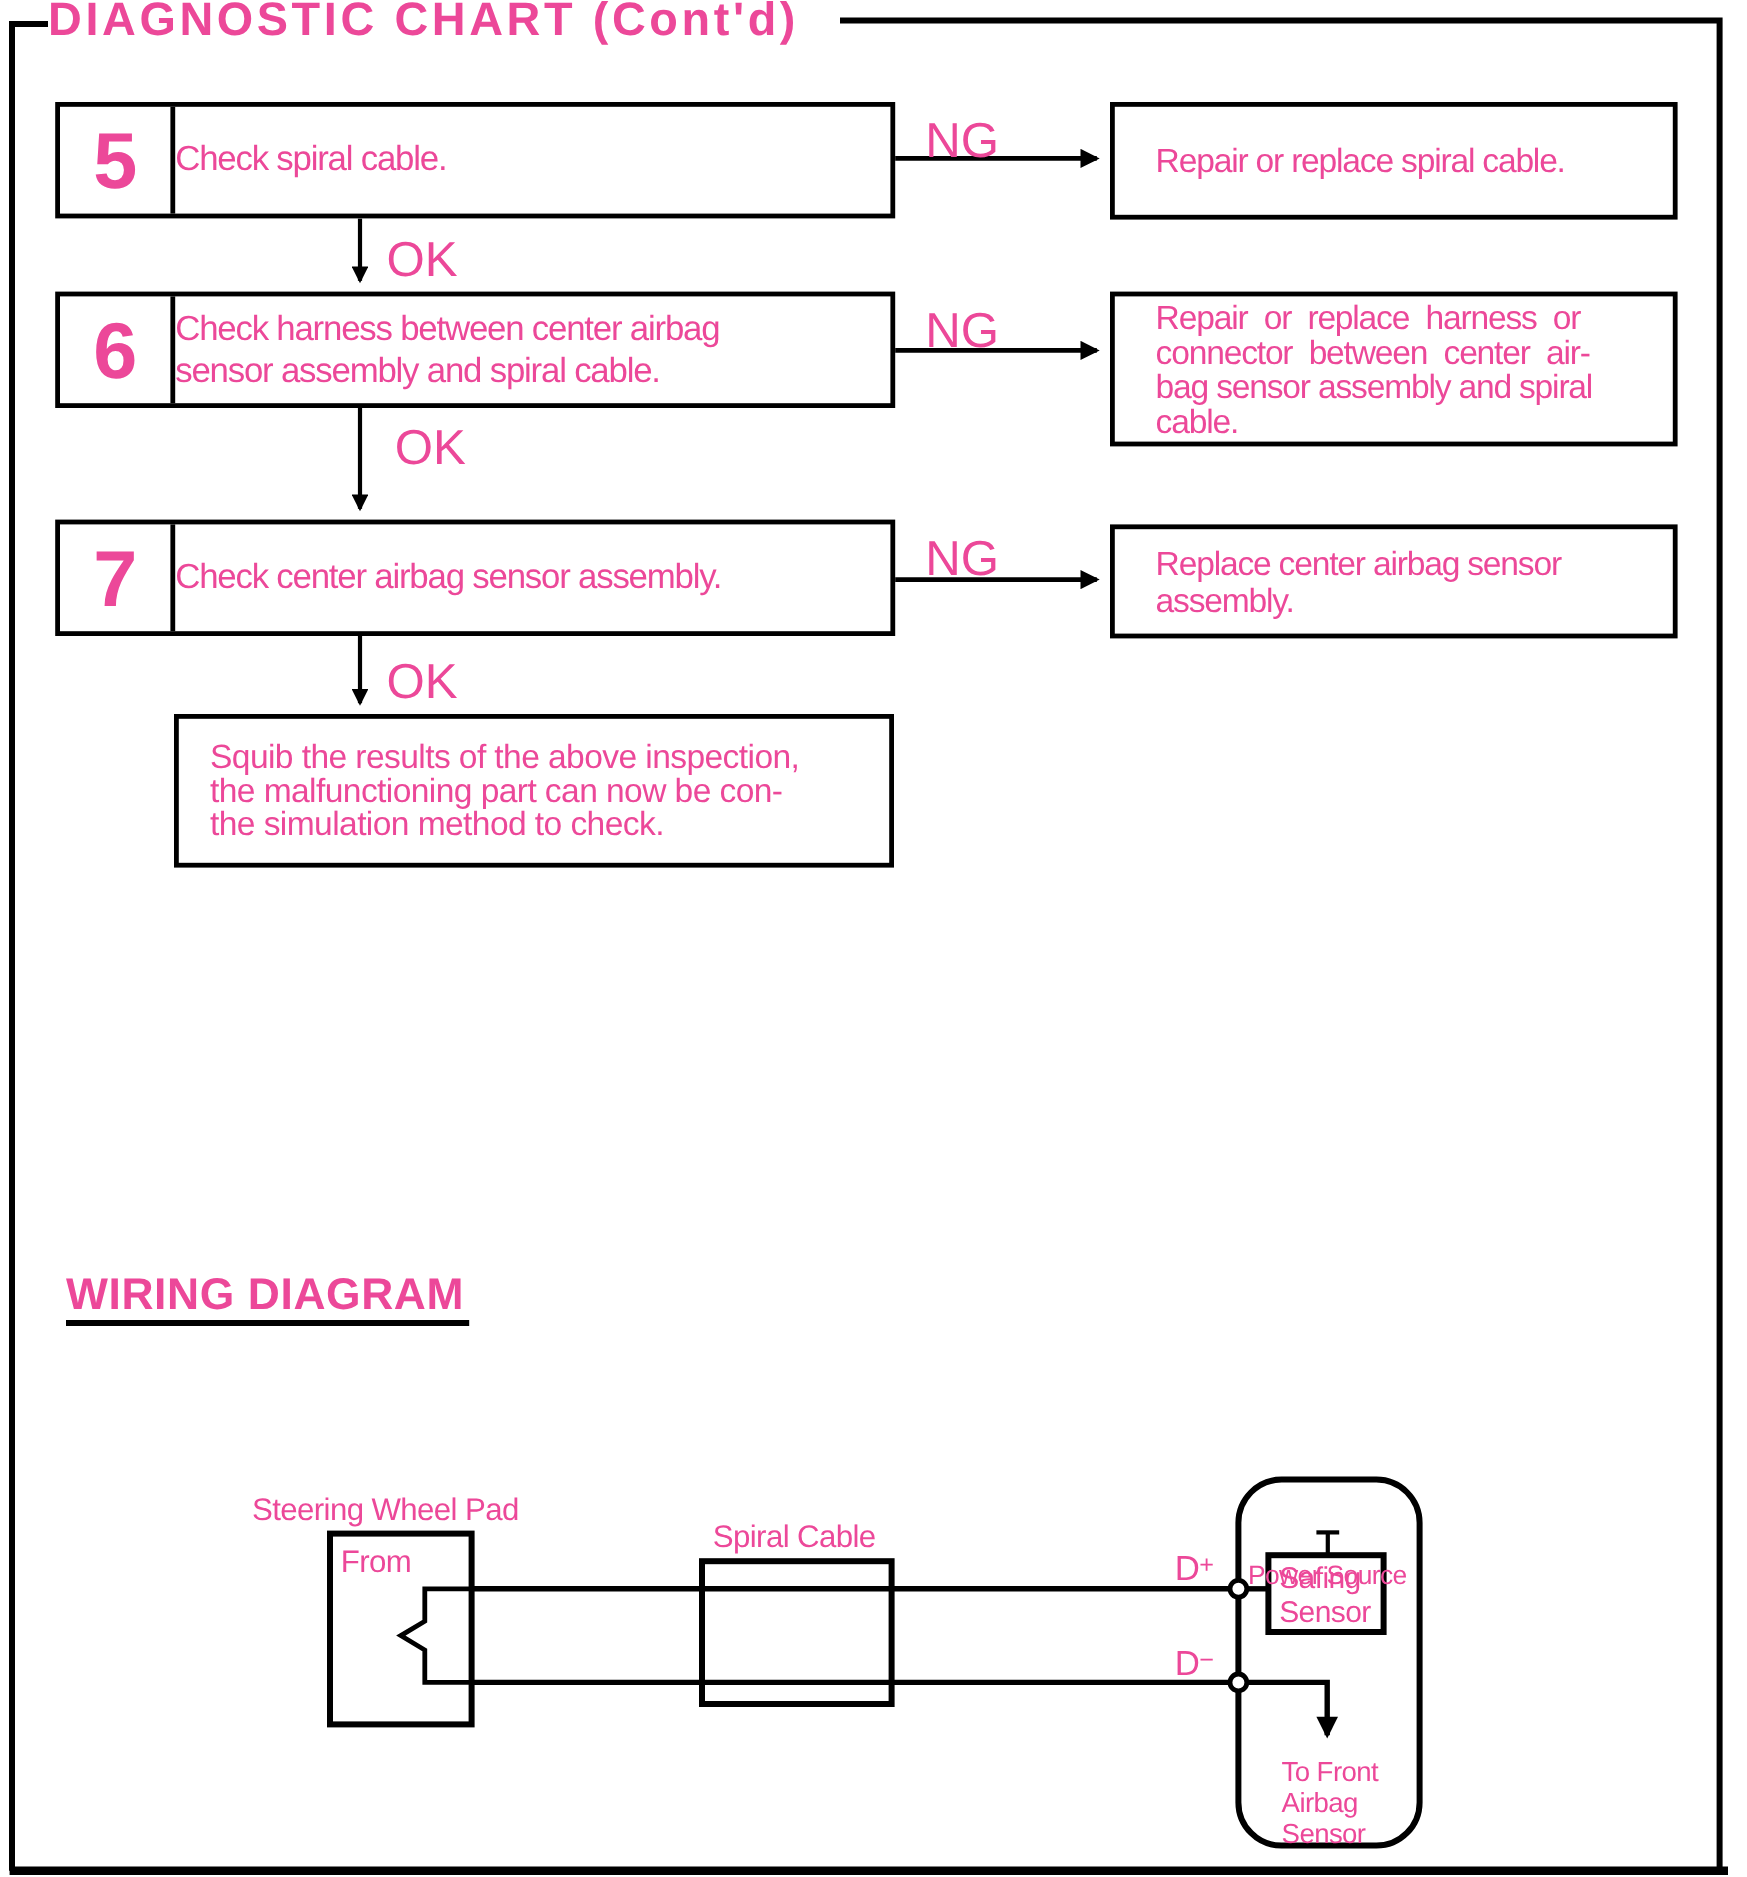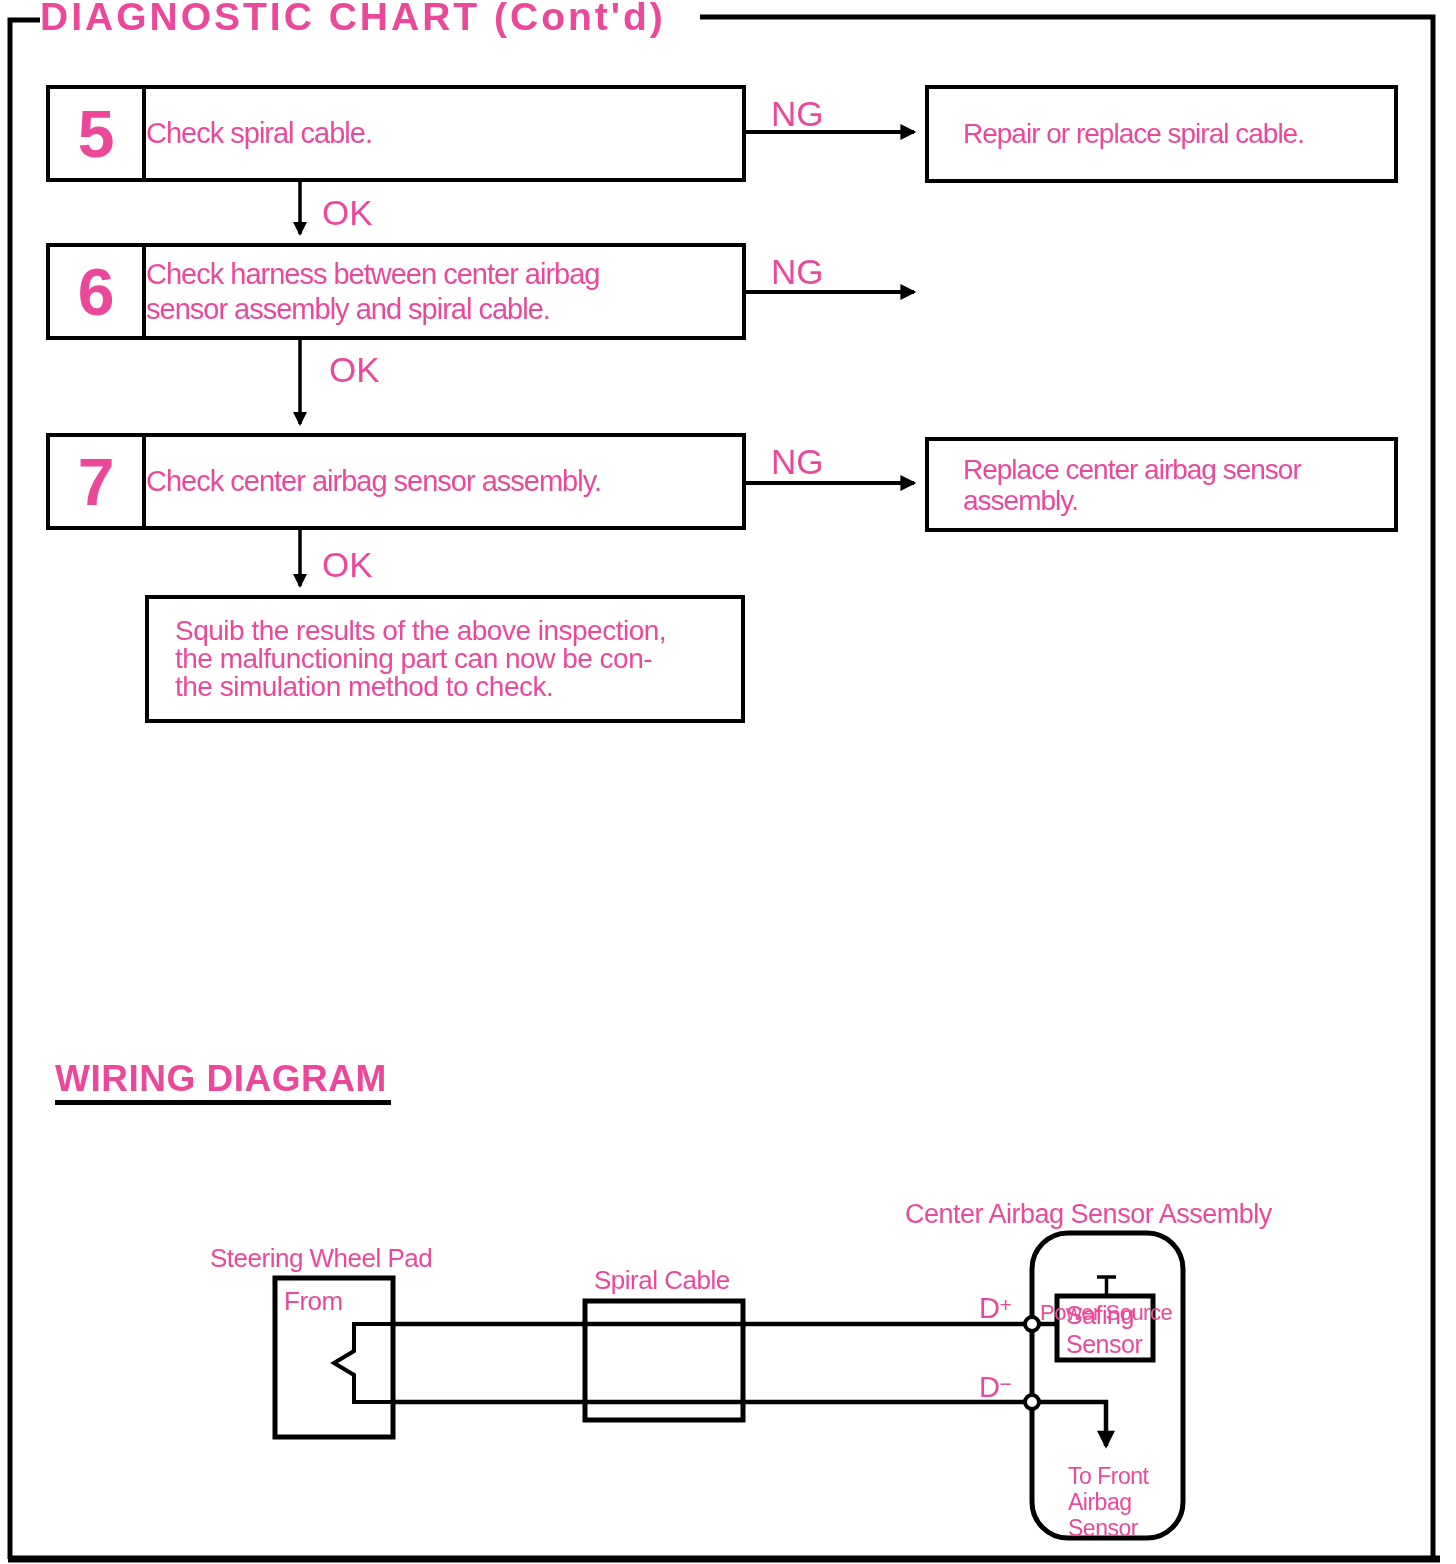--- a/index.html
+++ b/index.html
@@ -11,21 +11,21 @@
   .step-box{position:absolute;left:46px;width:700px;height:97px;border:4px solid #000;
             background:#fff;box-sizing:border-box;display:flex;}
   .step-num{width:92px;border-right:4px solid #000;display:flex;align-items:center;
             justify-content:center;font-size:66px;font-weight:bold;}
   .step-task{flex:1;display:flex;flex-direction:column;justify-content:center;
              font-size:29px;letter-spacing:-1px;line-height:35px;}
   .result-box{position:absolute;left:925px;width:473px;border:4px solid #000;background:#fff;
               box-sizing:border-box;display:flex;flex-direction:column;justify-content:center;
               padding-left:34px;font-size:28px;letter-spacing:-1px;}
   .tline{white-space:pre;}
-  .flow-lbl{position:absolute;font-size:35px;letter-spacing:0px;}
+  .flow-lbl{position:absolute;font-size:41px;letter-spacing:0px;}
   .conclusion{position:absolute;left:145px;top:595px;width:600px;height:128px;
               border:4px solid #000;box-sizing:border-box;background:#fff;
               display:flex;flex-direction:column;justify-content:center;
               padding-left:26px;font-size:28px;letter-spacing:-0.5px;line-height:28px;}
   .wiring-title{left:55px;top:1059px;font-size:37px;font-weight:bold;letter-spacing:0.5px;
                 line-height:40px;border-bottom:5px solid #000;padding-bottom:1px;padding-right:4px;}
   .wlbl{position:absolute;font-size:26px;letter-spacing:-0.5px;}
   .wlbl-sm{position:absolute;font-size:23px;letter-spacing:-0.5px;line-height:26px;}
   .dlbl{position:absolute;font-size:29px;letter-spacing:-0.5px;}
   .dlbl sup{font-size:21px;line-height:0;vertical-align:6px;}
@@ -95,20 +95,26 @@
   <div class="flow-lbl" style="left:322px;top:193px;">OK</div>
 
   <div class="step-box" style="top:243px;">
     <div class="step-num">6</div>
     <div class="step-task">
       <div class="tline">Check harness between center airbag</div>
       <div class="tline">sensor assembly and spiral cable.</div>
     </div>
   </div>
   <div class="flow-lbl" style="left:771px;top:252px;">NG</div>
+  <div class="result-box" style="top:243px;height:129px;line-height:29px;">
+    <div class="tline">Repair  or  replace  harness  or</div>
+    <div class="tline">connector  between  center  air-</div>
+    <div class="tline">bag sensor assembly and spiral</div>
+    <div class="tline">cable.</div>
+  </div>
   <div class="flow-lbl" style="left:329px;top:350px;">OK</div>
 
   <div class="step-box" style="top:433px;">
     <div class="step-num">7</div>
     <div class="step-task">
       <div class="tline">Check center airbag sensor assembly.</div>
     </div>
   </div>
   <div class="flow-lbl" style="left:771px;top:442px;">NG</div>
   <div class="result-box" style="top:437px;height:95px;line-height:31px;">
@@ -116,21 +122,20 @@
     <div class="tline">assembly.</div>
   </div>
   <div class="flow-lbl" style="left:322px;top:545px;">OK</div>
 
   <div class="conclusion">
     <div class="tline">Squib the results of the above inspection,</div>
     <div class="tline">the malfunctioning part can now be con-</div>
     <div class="tline">the simulation method to check.</div>
   </div>
 
-  <div class="wlbl assembly-lbl">Center Airbag Sensor Assembly</div>
   <div class="wlbl" style="left:210px;top:1243px;">Steering Wheel Pad</div>
   <div class="wlbl" style="left:284px;top:1286px;">From</div>
   <div class="wlbl" style="left:594px;top:1265px;">Spiral Cable</div>
   <div class="wlbl ps-lbl">Power Source</div>
 
   <div class="safing-lbl">
     <div>Safing</div>
     <div>Sensor</div>
   </div>
 

